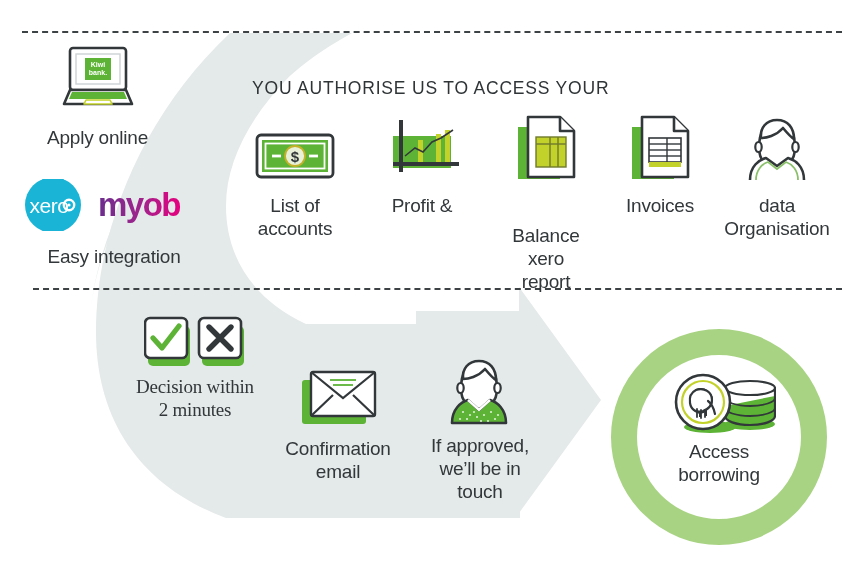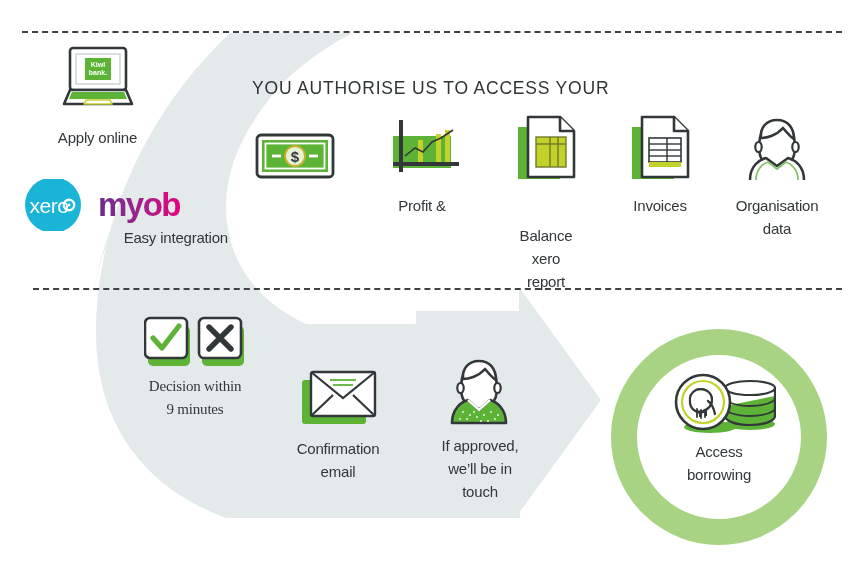--- a/index.html
+++ b/index.html
@@ -22,21 +22,21 @@
     border-top:2px dashed #3d4245;
     height:0;
   }
   #rule-top{left:22px;top:31px;width:820px;}
   #rule-mid{left:33px;top:288px;width:809px;}
   
   .caption{
     position:absolute;
     text-align:center;
     color:#32373a;
-    font-size:15px;
+    font-size:19px;
     line-height:23px;
     letter-spacing:-0.2px;
   }
   .heading{
     position:absolute;
     color:#2f3436;
     font-size:17.5px;
     letter-spacing:0.8px;
     white-space:nowrap;
     text-align:center;
@@ -190,34 +190,38 @@
       <defs>
         <linearGradient id="myobgrad" x1="0" y1="0" x2="1" y2="0">
           <stop offset="0%" stop-color="#6b2d8e"></stop>
           <stop offset="55%" stop-color="#a3228c"></stop>
           <stop offset="100%" stop-color="#e6007e"></stop>
         </linearGradient>
       </defs>
       <text x="76" y="37" font-family="Liberation Sans, sans-serif" font-size="33" font-weight="bold" fill="url(#myobgrad)" letter-spacing="-1.5">myob</text>
     </svg>
   </div>
-  <div class="caption nowrap" style="left:0;top:226px;width:228px;text-align:right;">Easy integration</div>
+  <div class="caption nowrap" style="left:0;top:245px;width:228px;">Easy integration</div>
 
   <div class="heading" style="left:252px;top:78px;">YOU AUTHORISE US TO ACCESS YOUR</div>
 
   <div class="icon-box" style="left:255px;top:132px;width:80px;height:48px;">
     <svg viewBox="0 0 80 48" width="80" height="48">
       <rect x="2" y="3" width="76" height="42" rx="4" fill="#ffffff" stroke="#32373a" stroke-width="2.8"></rect>
       <rect x="7" y="8" width="66" height="32" fill="#5cb335"></rect>
       <rect x="10.5" y="11.5" width="59" height="25" fill="none" stroke="#ffffff" stroke-width="1.8"></rect>
       <circle cx="40" cy="24" r="10" fill="#e8f0d8" stroke="#c3b12a" stroke-width="1.8"></circle>
       <text x="40" y="30" font-family="Liberation Sans, sans-serif" font-size="15" font-weight="bold" fill="#32373a" text-anchor="middle">$</text>
       <rect x="17" y="22.6" width="9" height="2.8" fill="#ffffff"></rect>
       <rect x="54" y="22.6" width="9" height="2.8" fill="#ffffff"></rect>
     </svg>
+  </div>
+  <div class="caption" style="left:235px;top:194px;width:120px;">
+    <div>List of</div>
+    <div>accounts</div>
   </div>
 
   <div class="icon-box" style="left:385px;top:118px;width:78px;height:62px;">
     <svg viewBox="0 0 78 62" width="78" height="62">
       <rect x="8" y="18" width="58" height="32" fill="#5cb335"></rect>
       <rect x="14" y="2" width="4" height="52" fill="#32373a"></rect>
       <rect x="8" y="44" width="66" height="4" fill="#32373a"></rect>
       <rect x="24" y="28" width="5" height="16" fill="#5cb335"></rect>
       <rect x="33" y="22" width="5" height="22" fill="#c3d22a"></rect>
       <rect x="42" y="26" width="5" height="18" fill="#5cb335"></rect>
@@ -267,37 +271,37 @@
     <svg viewBox="0 0 70 68" width="70" height="68">
       <path d="M17,34 C17,18 23,8 35,8 C47,8 53,18 53,34 C53,46 45,54 35,54 C25,54 17,46 17,34 Z" fill="#ffffff" stroke="#32373a" stroke-width="2.6"></path>
       <path d="M19,24 C24,24 34,22 41,14 C46,20 50,24 52,25 C52,14 46,6 35,6 C24,6 18,14 19,24 Z" fill="#ffffff" stroke="#32373a" stroke-width="2.6" stroke-linejoin="round"></path>
       <ellipse cx="16.5" cy="33" rx="3.2" ry="5" fill="#ffffff" stroke="#32373a" stroke-width="2.2"></ellipse>
       <ellipse cx="53.5" cy="33" rx="3.2" ry="5" fill="#ffffff" stroke="#32373a" stroke-width="2.2"></ellipse>
       <path d="M8,66 C8,52 17,46 24,44 L35,52 L46,44 C53,46 62,52 62,66" fill="#ffffff" stroke="#32373a" stroke-width="2.6" stroke-linejoin="round"></path>
       <path d="M14,66 C14,56 20,50 26,48 L35,55 L44,48 C50,50 56,56 56,66" fill="none" stroke="#8bc06a" stroke-width="1.8"></path>
     </svg>
   </div>
   <div class="caption" style="left:712px;top:194px;width:130px;">
+    <div>data</div>
     <div>Organisation</div>
-    <div>data</div>
   </div>
 
   <div class="icon-box" style="left:144px;top:316px;width:108px;height:52px;">
     <svg viewBox="0 0 108 52" width="108" height="52">
       <rect x="4" y="10" width="42" height="40" rx="5" fill="#5cb335"></rect>
       <rect x="58" y="10" width="42" height="40" rx="5" fill="#5cb335"></rect>
       <rect x="1" y="2" width="42" height="40" rx="5" fill="#ffffff" stroke="#32373a" stroke-width="2.6"></rect>
       <path d="M9,22 L18,32 L35,10" fill="none" stroke="#5cb335" stroke-width="5.2" stroke-linecap="round" stroke-linejoin="round"></path>
       <rect x="55" y="2" width="42" height="40" rx="5" fill="#ffffff" stroke="#32373a" stroke-width="2.6"></rect>
       <path d="M65,11 L87,33 M87,11 L65,33" fill="none" stroke="#32373a" stroke-width="5.4" stroke-linecap="round"></path>
     </svg>
   </div>
   <div class="caption" style="left:110px;top:375px;width:170px;font-family:Liberation Serif, serif;">
     <div>Decision within</div>
-    <div>9 minutes</div>
+    <div>2 minutes</div>
   </div>
 
   <div class="icon-box" style="left:300px;top:369px;width:80px;height:60px;">
     <svg viewBox="0 0 80 60" width="80" height="60">
       <rect x="2" y="11" width="64" height="44" rx="3" fill="#5cb335"></rect>
       <rect x="11" y="3" width="64" height="44" rx="2" fill="#ffffff" stroke="#32373a" stroke-width="2.4"></rect>
       <path d="M11,3 L43,29 L75,3" fill="none" stroke="#32373a" stroke-width="2.2"></path>
       <path d="M11,47 L33,26 M75,47 L53,26" fill="none" stroke="#32373a" stroke-width="2.2"></path>
       <line x1="30" y1="11" x2="56" y2="11" stroke="#5cb335" stroke-width="1.8"></line>
       <line x1="33" y1="16" x2="53" y2="16" stroke="#5cb335" stroke-width="1.8"></line>

